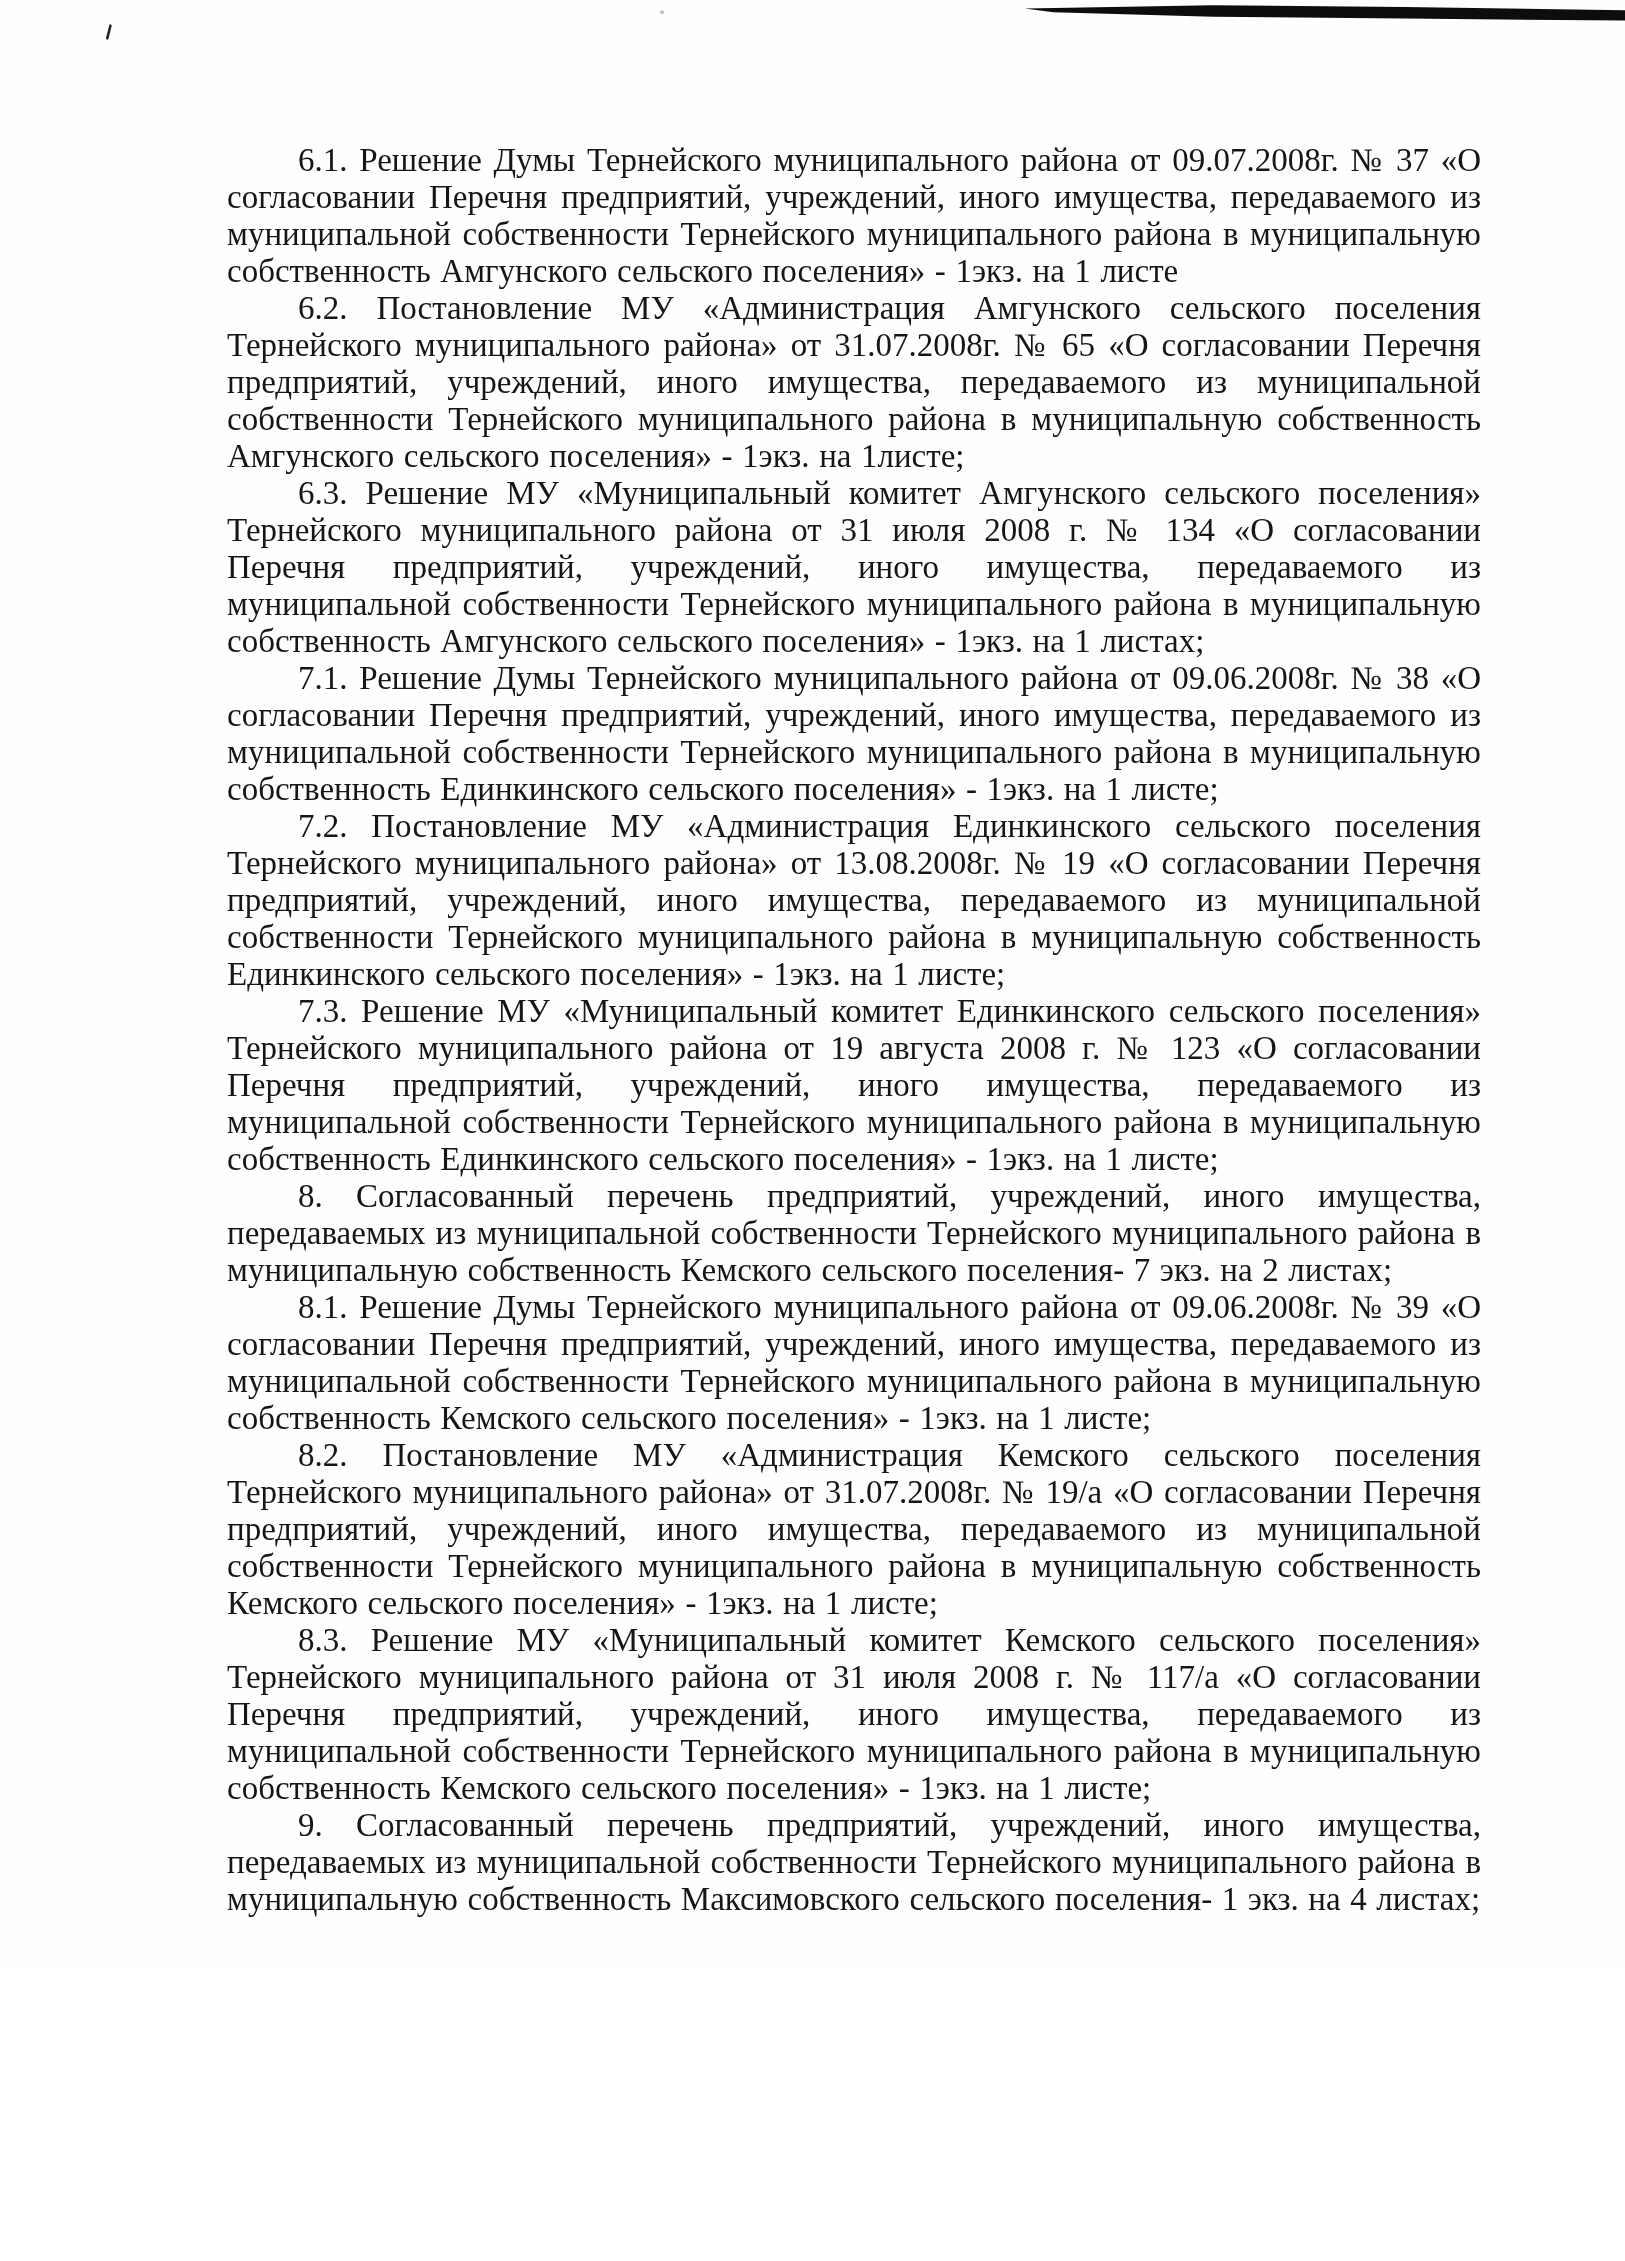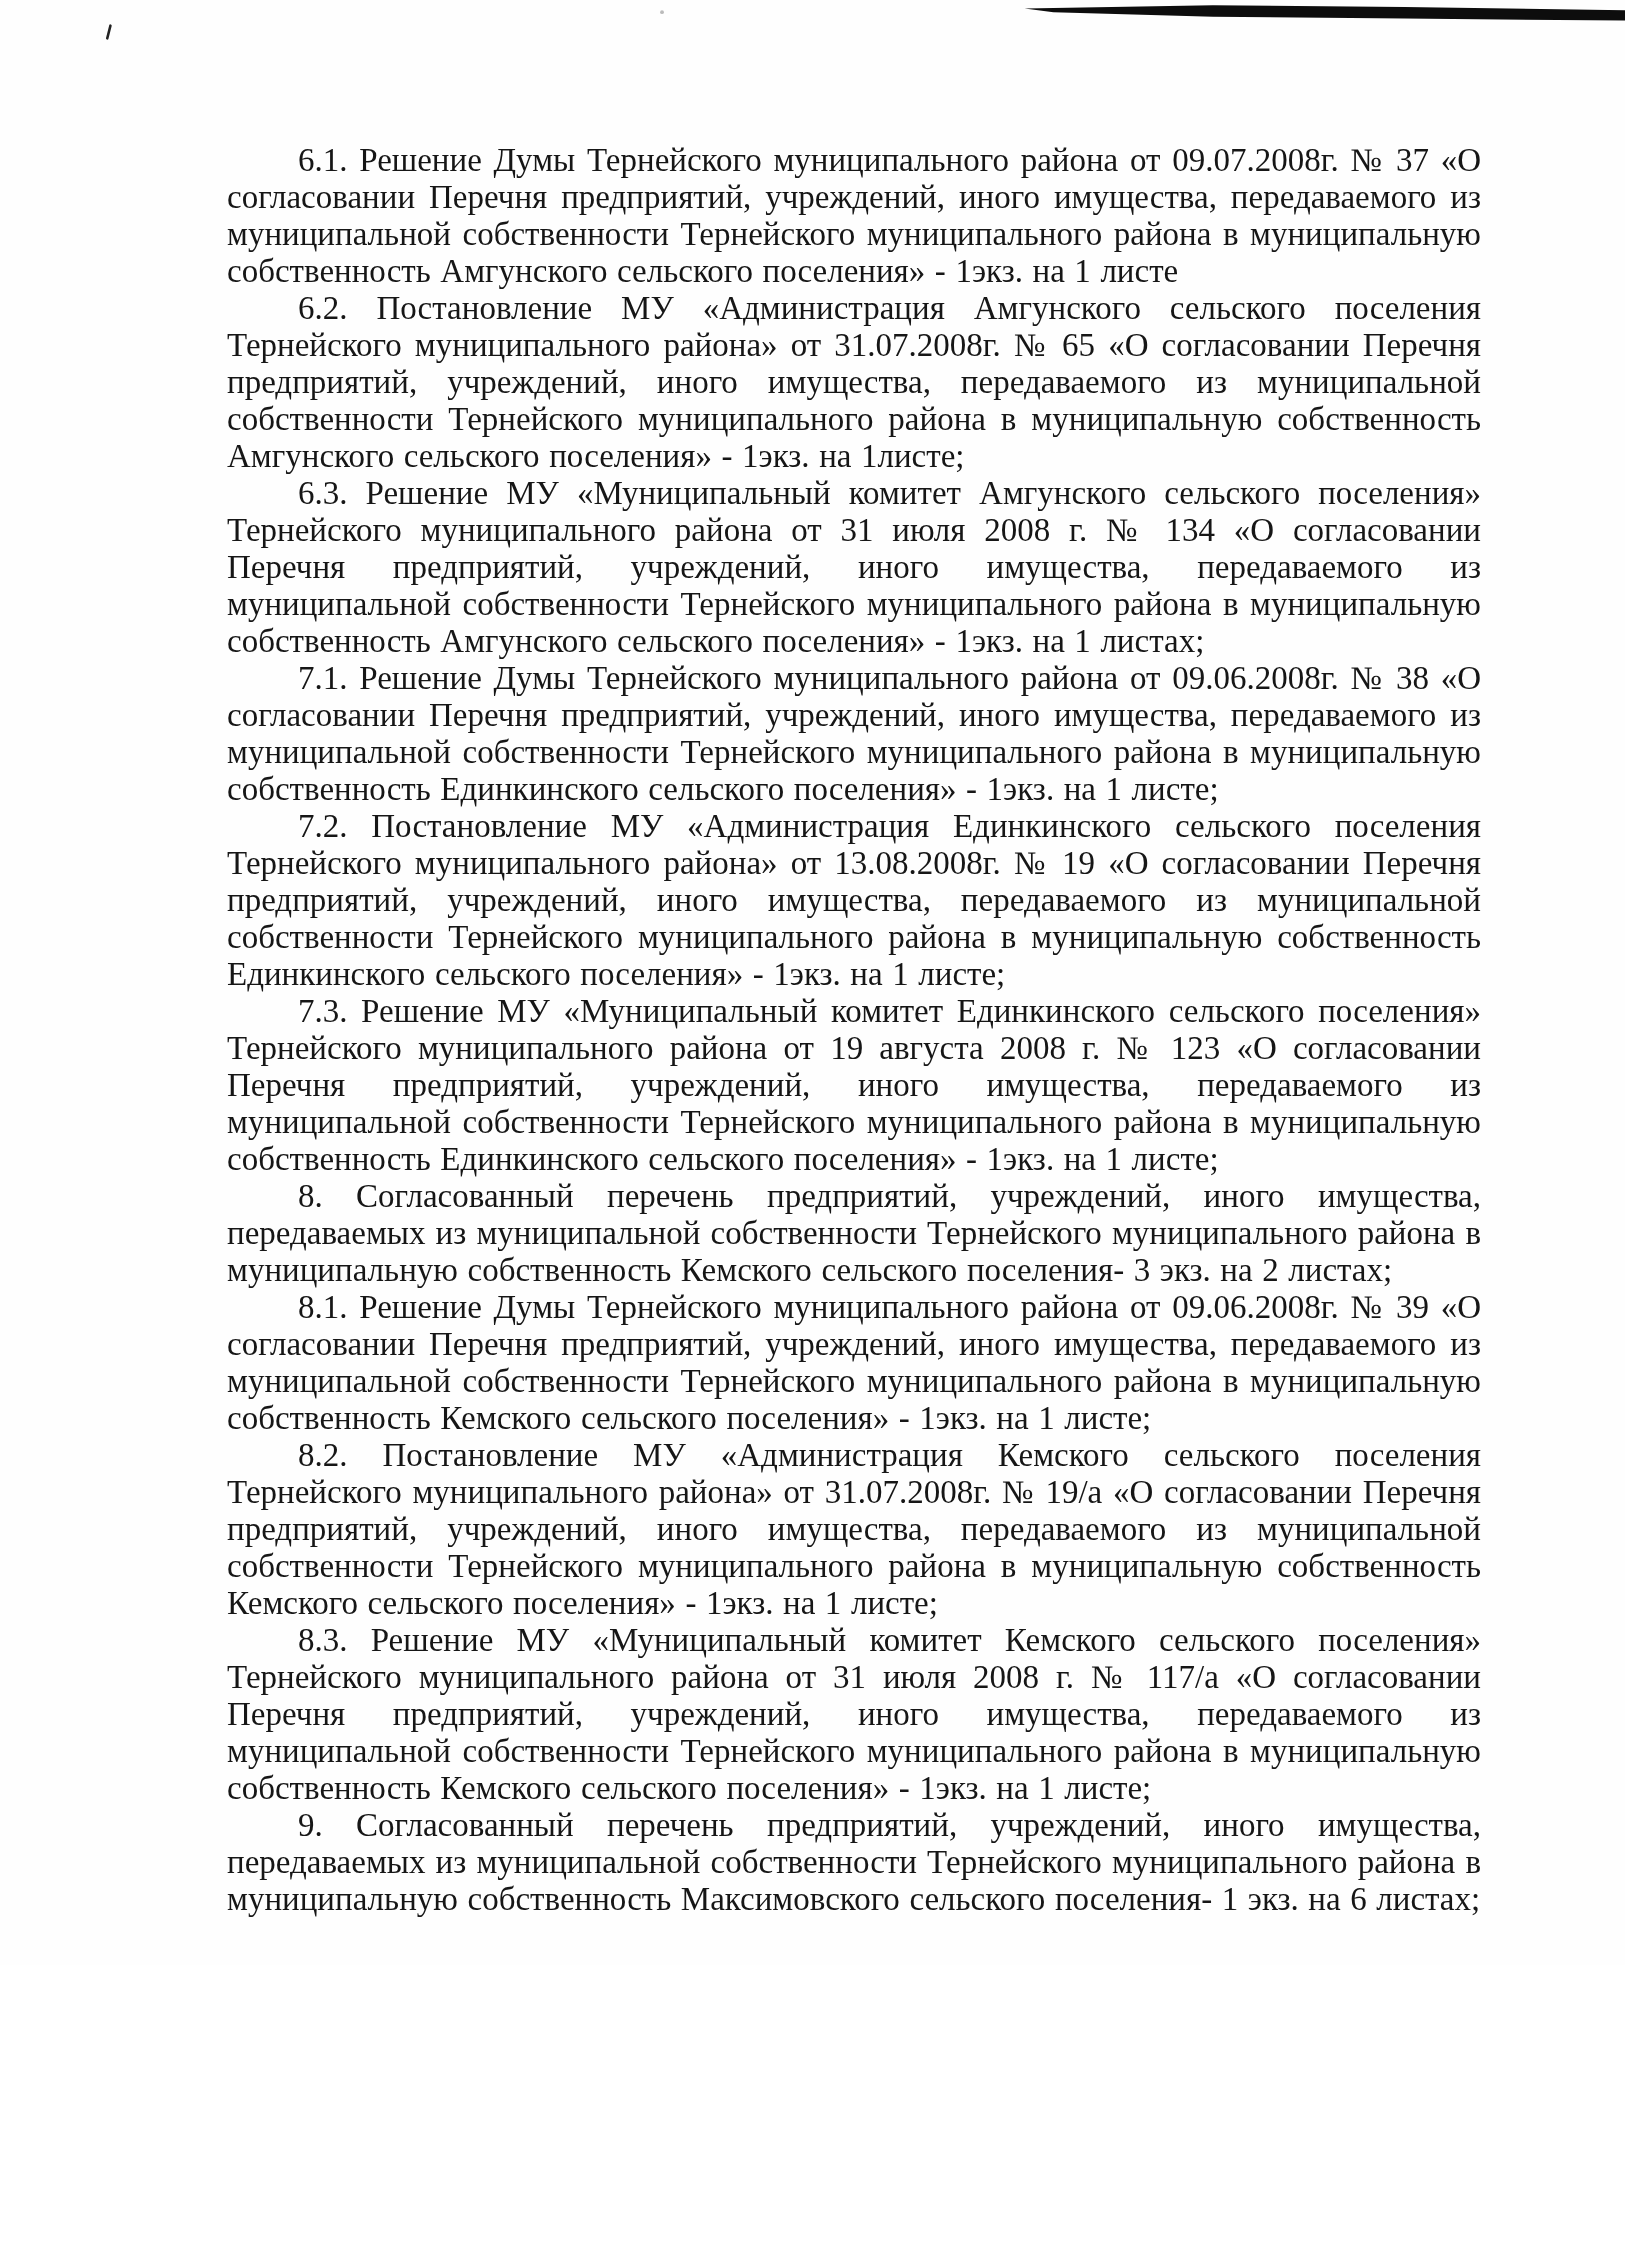--- a/index.html
+++ b/index.html
@@ -51,21 +51,21 @@
     <circle cx="1037" cy="19" r="3" fill="#bbbbbb"></circle>
   </svg>
 
   <div class="text-block">
     <p class="para">6.1. Решение Думы Тернейского муниципального района от 09.07.2008г. № 37 «О согласовании Перечня предприятий, учреждений, иного имущества, передаваемого из муниципальной собственности Тернейского муниципального района в муниципальную собственность Амгунского сельского поселения» - 1экз. на 1 листе</p>
     <p class="para">6.2. Постановление МУ «Администрация Амгунского сельского поселения Тернейского муниципального района» от 31.07.2008г. № 65 «О согласовании Перечня предприятий, учреждений, иного имущества, передаваемого из муниципальной собственности Тернейского муниципального района в муниципальную собственность Амгунского сельского поселения» - 1экз. на 1листе;</p>
     <p class="para">6.3. Решение МУ «Муниципальный комитет Амгунского сельского поселения» Тернейского муниципального района от 31 июля 2008 г. № 134 «О согласовании Перечня предприятий, учреждений, иного имущества, передаваемого из муниципальной собственности Тернейского муниципального района в муниципальную собственность Амгунского сельского поселения» - 1экз. на 1 листах;</p>
     <p class="para">7.1. Решение Думы Тернейского муниципального района от 09.06.2008г. № 38 «О согласовании Перечня предприятий, учреждений, иного имущества, передаваемого из муниципальной собственности Тернейского муниципального района в муниципальную собственность Единкинского сельского поселения» - 1экз. на 1 листе;</p>
     <p class="para">7.2. Постановление МУ «Администрация Единкинского сельского поселения Тернейского муниципального района» от 13.08.2008г. № 19 «О согласовании Перечня предприятий, учреждений, иного имущества, передаваемого из муниципальной собственности Тернейского муниципального района в муниципальную собственность Единкинского сельского поселения» - 1экз. на 1 листе;</p>
     <p class="para">7.3. Решение МУ «Муниципальный комитет Единкинского сельского поселения» Тернейского муниципального района от 19 августа 2008 г. № 123 «О согласовании Перечня предприятий, учреждений, иного имущества, передаваемого из муниципальной собственности Тернейского муниципального района в муниципальную собственность Единкинского сельского поселения» - 1экз. на 1 листе;</p>
-    <p class="para">8. Согласованный перечень предприятий, учреждений, иного имущества, передаваемых из муниципальной собственности Тернейского муниципального района в муниципальную собственность Кемского сельского поселения- 3 экз. на 2 листах;</p>
+    <p class="para">8. Согласованный перечень предприятий, учреждений, иного имущества, передаваемых из муниципальной собственности Тернейского муниципального района в муниципальную собственность Кемского сельского поселения- 7 экз. на 2 листах;</p>
     <p class="para">8.1. Решение Думы Тернейского муниципального района от 09.06.2008г. № 39 «О согласовании Перечня предприятий, учреждений, иного имущества, передаваемого из муниципальной собственности Тернейского муниципального района в муниципальную собственность Кемского сельского поселения» - 1экз. на 1 листе;</p>
     <p class="para">8.2. Постановление МУ «Администрация Кемского сельского поселения Тернейского муниципального района» от 31.07.2008г. № 19/а «О согласовании Перечня предприятий, учреждений, иного имущества, передаваемого из муниципальной собственности Тернейского муниципального района в муниципальную собственность Кемского сельского поселения» - 1экз. на 1 листе;</p>
     <p class="para">8.3. Решение МУ «Муниципальный комитет Кемского сельского поселения» Тернейского муниципального района от 31 июля 2008 г. № 117/а «О согласовании Перечня предприятий, учреждений, иного имущества, передаваемого из муниципальной собственности Тернейского муниципального района в муниципальную собственность Кемского сельского поселения» - 1экз. на 1 листе;</p>
-    <p class="para">9. Согласованный перечень предприятий, учреждений, иного имущества, передаваемых из муниципальной собственности Тернейского муниципального района в муниципальную собственность Максимовского сельского поселения- 1 экз. на 6 листах;</p>
+    <p class="para">9. Согласованный перечень предприятий, учреждений, иного имущества, передаваемых из муниципальной собственности Тернейского муниципального района в муниципальную собственность Максимовского сельского поселения- 1 экз. на 4 листах;</p>
   </div>
 
 </div>
 
 
 </body></html>

